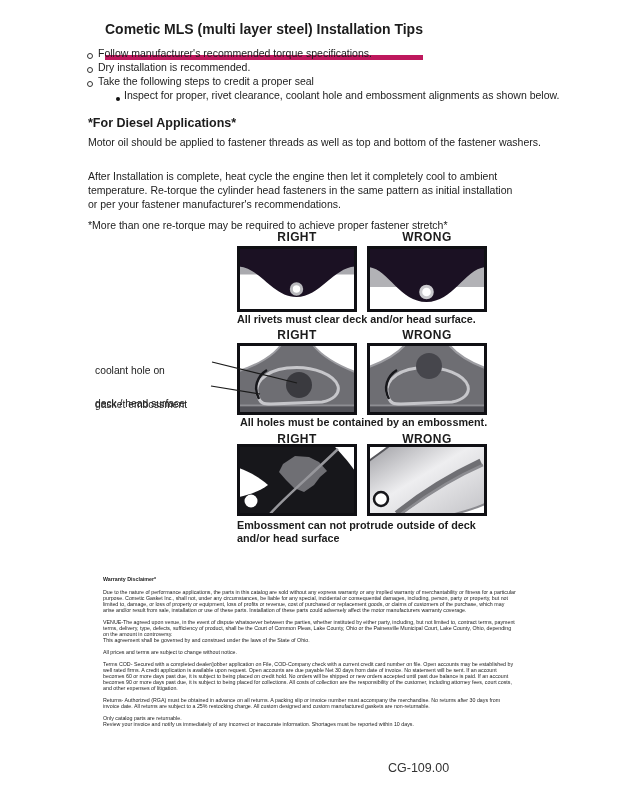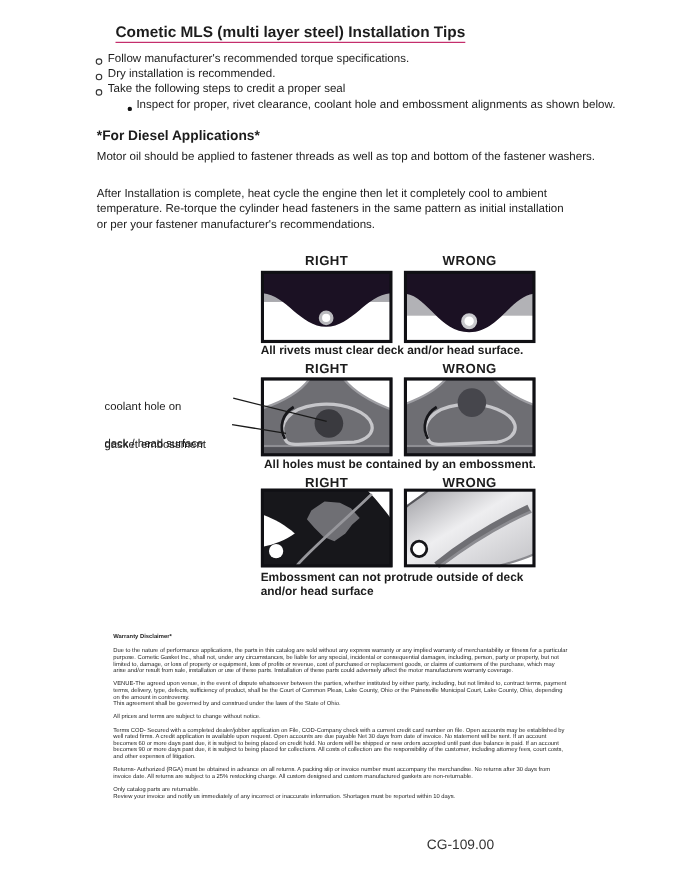--- a/index.html
+++ b/index.html
@@ -2,21 +2,21 @@
 <html><head>
 <meta charset="utf-8">
 <style>
   html,body { margin:0; padding:0; background:#ffffff; }
   .page {
     position:relative; width:618px; height:800px; background:#ffffff;
     font-family:"Liberation Sans", sans-serif; color:#1c1c1c; overflow:hidden;
   }
   .title {
     position:absolute; left:105px; top:21px; font-size:14px; font-weight:bold;
-    border-bottom:1px solid #be185d; padding-bottom:1px; white-space:pre;
+    border-bottom:5px solid #be185d; padding-bottom:18px; white-space:pre;
   }
   .bullets { position:absolute; left:87px; top:45px; font-size:10.5px; }
   .b-line { height:14px; display:flex; align-items:flex-end; white-space:pre; }
   .b-line.sub { margin-left:29px; }
   .marker-o {
     width:4px; height:4px; border:1px solid #333; border-radius:50%;
     display:inline-block; margin-right:5px; flex:0 0 auto;
   }
   .marker-dot {
     width:4px; height:4px; background:#111; border-radius:50%;
@@ -62,20 +62,23 @@
   <div class="para" style="top:135px">
     <div class="line">Motor oil should be applied to fastener threads as well as top and bottom of the fastener washers.</div>
   </div>
 
   <div class="para" style="top:169px">
     <div class="line">After Installation is complete, heat cycle the engine then let it completely cool to ambient</div>
     <div class="line">temperature. Re-torque the cylinder head fasteners in the same pattern as initial installation</div>
     <div class="line">or per your fastener manufacturer's recommendations.</div>
   </div>
 
+  <div class="para" style="top:218px">
+    <div class="line">*More than one re-torque may be required to achieve proper fastener stretch*</div>
+  </div>
 
   <div class="dg-header" style="left:237px; top:230px">RIGHT</div>
   <div class="dg-header" style="left:367px; top:230px">WRONG</div>
 
   <div class="dg-box" style="left:237px; top:246px">
     <svg width="120" height="66" viewBox="0 0 120 66">
       <rect width="120" height="66" fill="#ffffff"></rect>
       <rect x="2" y="20" width="116" height="8.5" fill="#a9a9ae"></rect>
       <path d="M2,2 H118 V20.5 C96,22 83,51 59.5,51 C36,51 23,22 2,20.5 Z" fill="#1b1123"></path>
       <circle cx="59.5" cy="43" r="5.2" fill="#ffffff" stroke="#b9b9bd" stroke-width="3"></circle>

